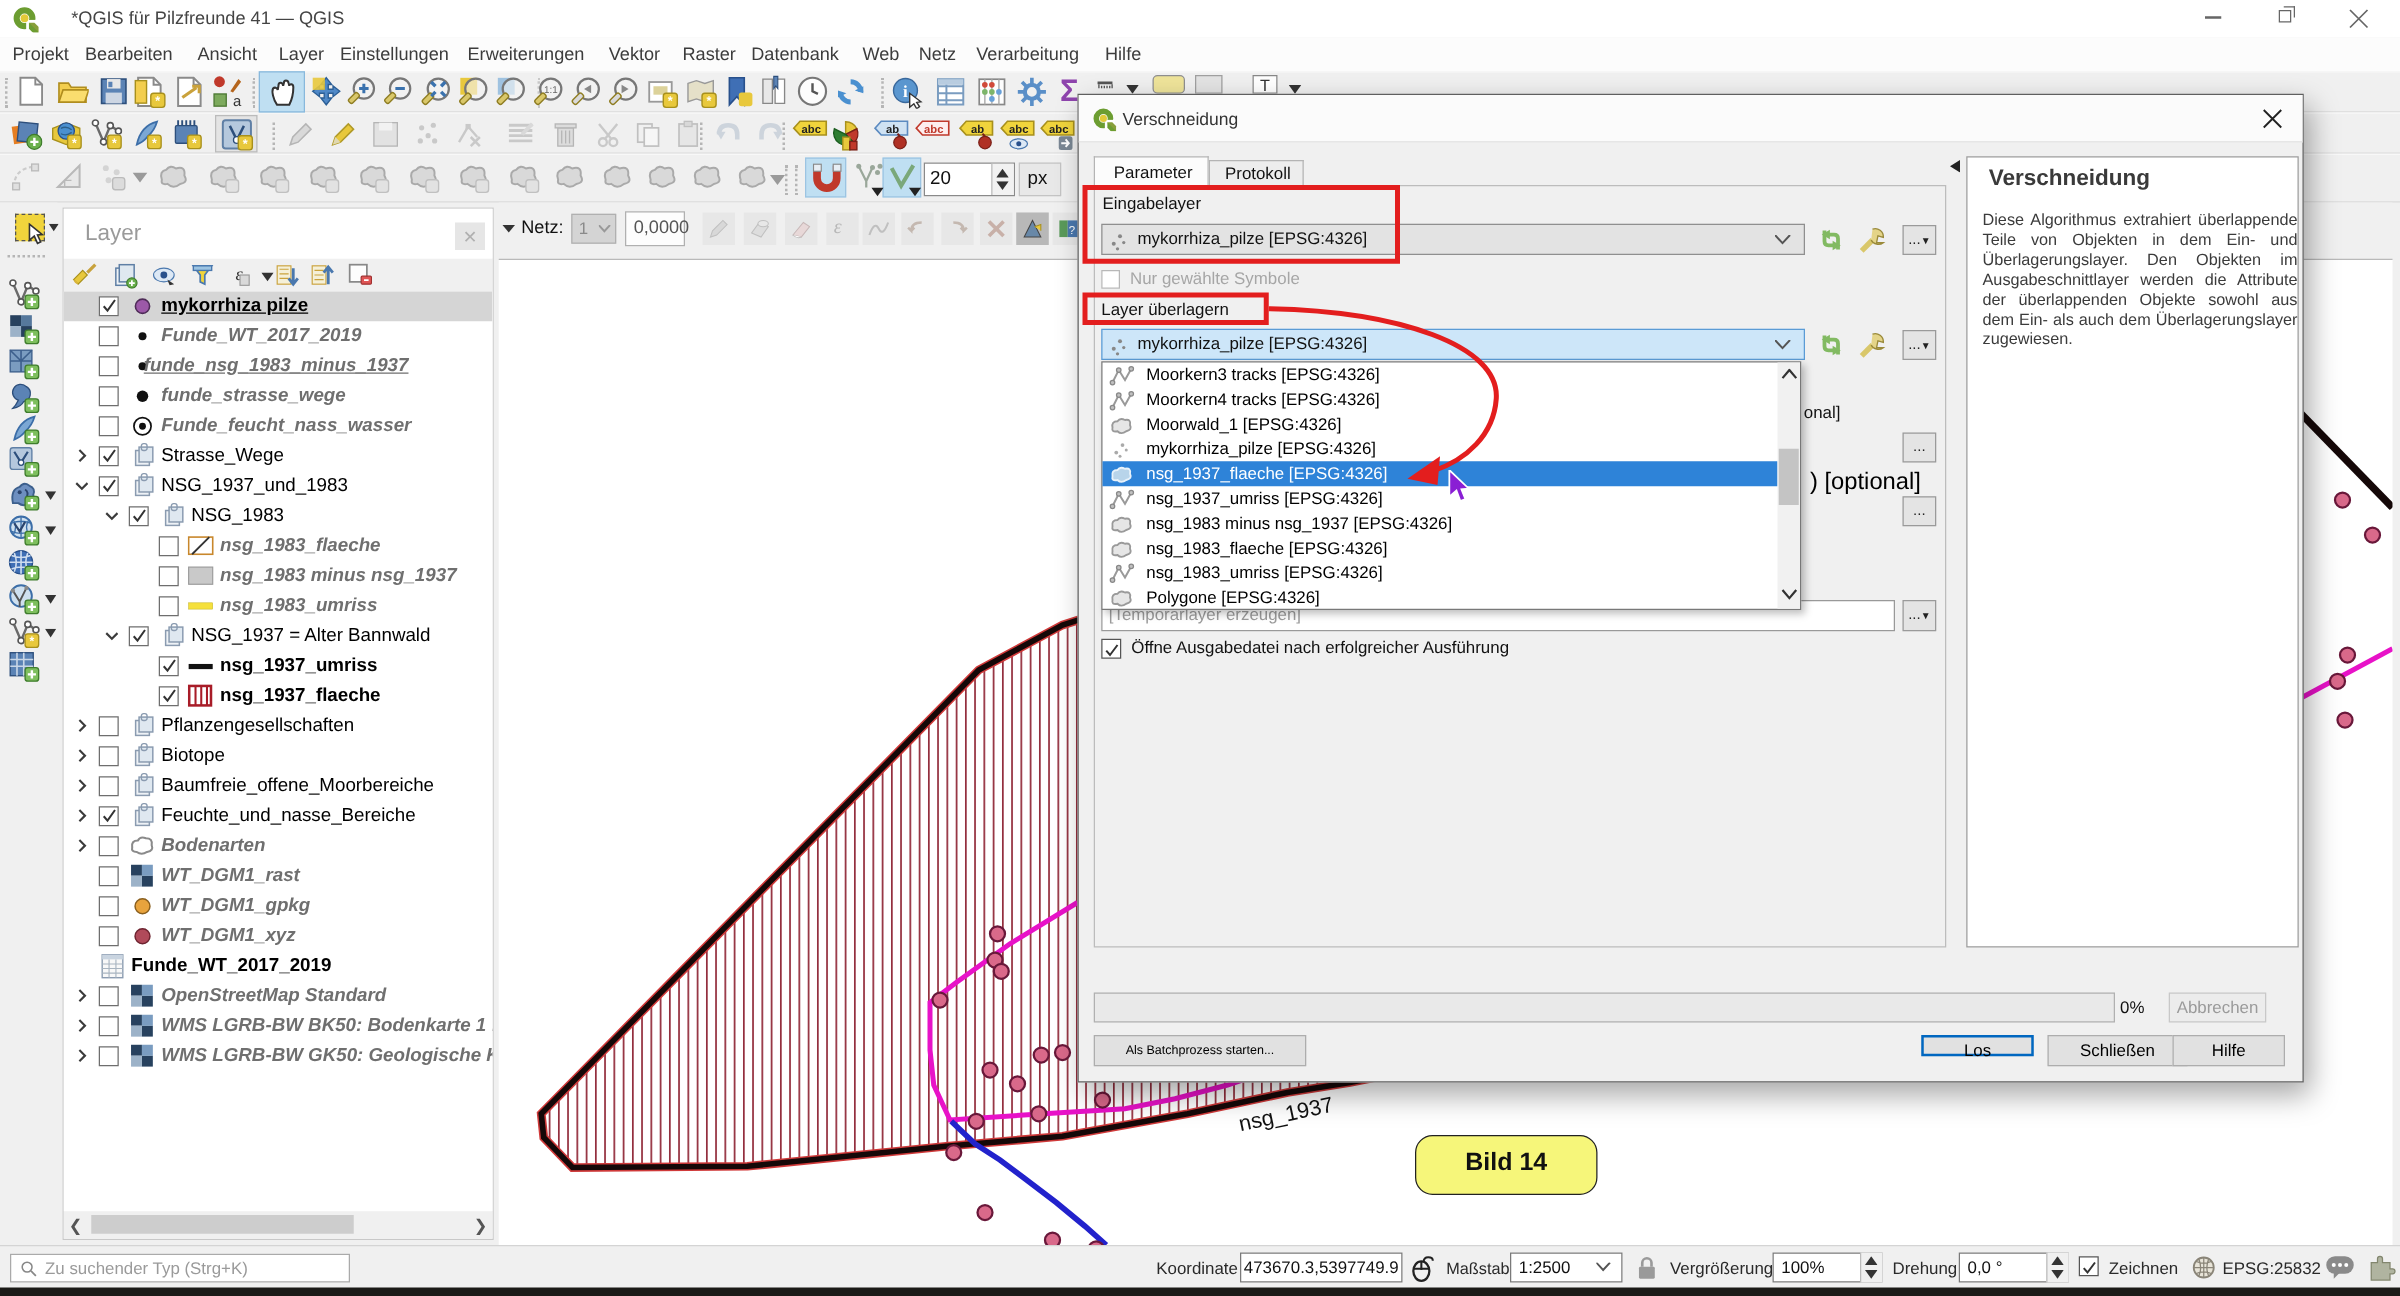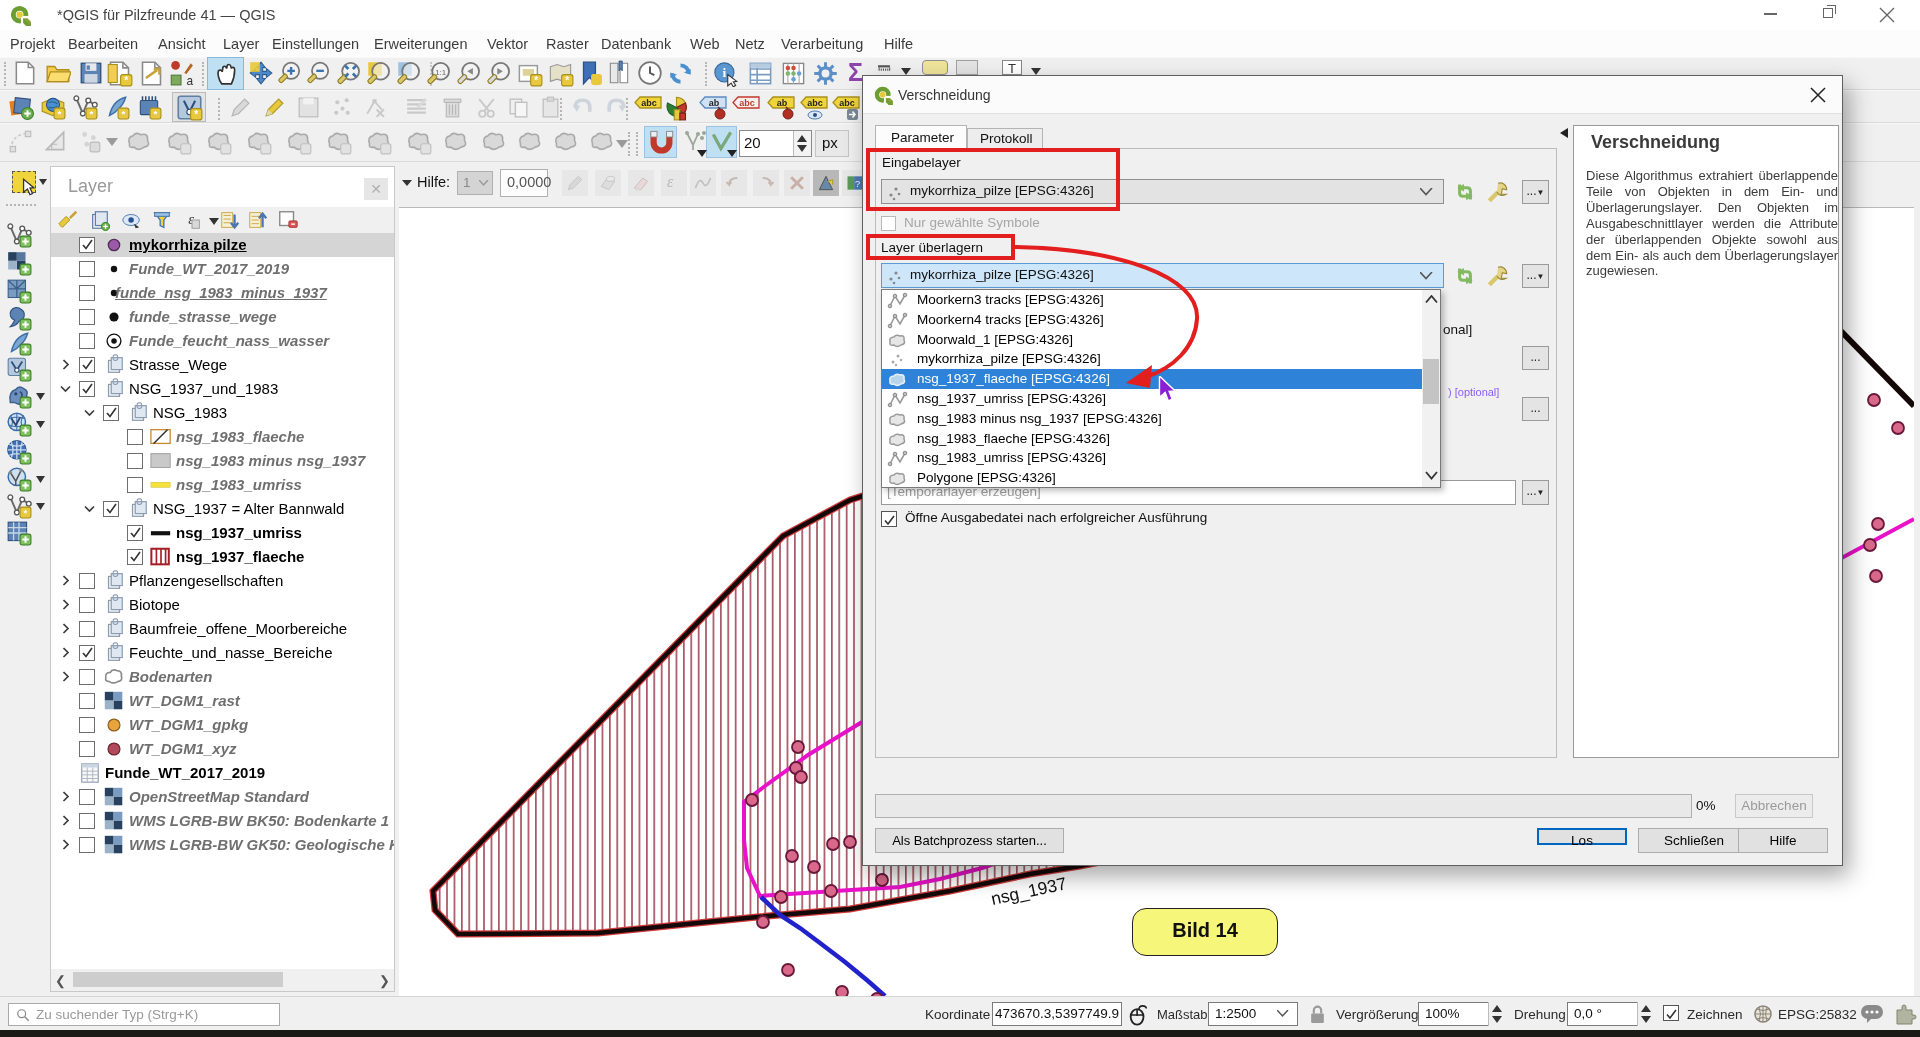--- a/index.html
+++ b/index.html
@@ -901,21 +901,21 @@
 </div>
 </div>
 <div id="lp-hscroll">
 <div class="abs" style="left:4px;top:4px;font-size:13px;color:#555">❮</div>
 <div class="abs" style="left:328px;top:4px;font-size:13px;color:#555">❯</div>
 <div class="abs" style="left:22px;top:3px;width:210px;height:15px;background:#cdcdcd"></div>
 </div>
 </div>
 <div id="mapband" class="abs">
 <div class="abs" style="left:3px;top:18px;width:0;height:0;border-left:5px solid transparent;border-right:5px solid transparent;border-top:6px solid #333"></div>
-<div class="abs" style="left:18px;top:12px;font-size:14.5px;color:#111">Hilfe:</div>
+<div class="abs" style="left:18px;top:12px;font-size:14.5px;color:#111">Netz:</div>
 <div class="abs" style="left:58px;top:9px;width:36px;height:24px;background:#d4d4d4;border:1px solid #b0b0b0"></div>
 <div class="abs" style="left:64px;top:13px;font-size:13.5px;color:#8a8a8a">1</div>
 <svg class="abs" style="left:80px;top:18px" width="10" height="7">
       <path d="M0 0 L4.5 5 L9 0" fill="none" stroke="#999" stroke-width="1.5"></path>
     </svg>
 <div class="abs" style="left:101px;top:7px;width:48px;height:28px;background:#fdfdfd;border:1px solid #b0b0b0"></div>
 <div class="abs" style="left:108px;top:12px;font-size:14.5px;color:#555">0,0000</div>
 <div class="abs" style="left:163px;top:8px;width:26px;height:26px;background:#e7e7e7"></div>
 <svg class="abs" style="left:166px;top:11px" width="20" height="20" viewBox="0 0 24 24">
       <path d="M4 20 L6 14 L16 4 L20 8 L10 18 Z" fill="#d8d8d8" stroke="#c0c0c0"></path>
@@ -1135,31 +1135,31 @@
 <div class="dlg-abs" style="left:559px;top:214px;width:18px;height:197px;background:#f1f1f1"></div>
 <svg class="dlg-abs" style="left:562px;top:219px" width="13" height="9">
       <path d="M1 7.5 L6.5 1 L12 7.5" fill="none" stroke="#333" stroke-width="1.8"></path>
     </svg>
 <svg class="dlg-abs" style="left:562px;top:395px" width="13" height="9">
       <path d="M1 1 L6.5 7.5 L12 1" fill="none" stroke="#333" stroke-width="1.8"></path>
     </svg>
 <div class="dlg-abs" style="left:560px;top:283px;width:16px;height:45px;background:#c4c4c4"></div>
 <div class="dlg-abs" style="left:580px;top:246px;font-size:13.5px;color:#111">onal]</div>
 <div class="ebtn" style="left:659px;top:270px;width:27px;height:24px;line-height:20px">...</div>
-<div class="dlg-abs" style="left:585px;top:310px;font-size:11px;color:#8b5cf6">) [optional]</div>
+<div class="dlg-abs" style="left:585px;top:299px;font-size:19px;color:#000000">) [optional]</div>
 <div class="ebtn" style="left:659px;top:321px;width:27px;height:24px;line-height:20px">...</div>
 <div class="dlg-abs" style="left:18px;top:435px;width:16px;height:16px;background:#fff;border:1px solid #555"></div>
 <svg class="dlg-abs" style="left:20px;top:438px" width="13" height="13">
       <path d="M2 6.5 L5 10 L11 2" fill="none" stroke="#333" stroke-width="1.6"></path>
     </svg>
 <div class="dlg-abs" style="left:42px;top:434px;font-size:13.5px;color:#111">Öffne Ausgabedatei nach erfolgreicher Ausführung</div>
 <div class="dlg-abs" style="left:12px;top:718px;width:817px;height:24px;background:#e9e9e9;border:1px solid #b0b0b0"></div>
 <div class="dlg-abs" style="left:833px;top:722px;font-size:13.5px;color:#111">0%</div>
 <div class="btn" style="left:872px;top:718px;width:78px;height:24px;line-height:22px;color:#9a9a9a;background:#ececec;border-color:#c8c8c8">Abbrechen</div>
-<div class="btn" style="left:12px;top:752px;width:189px;height:25px;line-height:23px;font-size:13px">Als Batchprozess starten...</div>
+<div class="btn" style="left:12px;top:752px;width:170px;height:25px;line-height:23px;font-size:10px">Als Batchprozess starten...</div>
 <div class="btn" style="left:674px;top:752px;width:90px;height:17px;line-height:21px;border:2px solid #0067c0">Los</div>
 <div class="btn" style="left:775px;top:752px;width:112px;height:25px;line-height:23px">Schließen</div>
 <div class="btn" style="left:875px;top:752px;width:90px;height:25px;line-height:23px">Hilfe</div>
 <svg class="dlg-abs" style="left:0;top:0" width="979" height="791" viewBox="0 0 979 791" pointer-events="none">
 <path d="M152 171 C 255 173 337 200 334 243 C 332 272 310 292 283 301" fill="none" stroke="#e31e1e" stroke-width="4"></path>
 <path d="M263 307 L289 289 L287 312 Z" fill="#e31e1e"></path>
 </svg>
 <svg class="dlg-abs" style="left:295px;top:300px" width="20" height="27" viewBox="0 0 14 19">
       <path d="M1 0 L1 15 L5 11.5 L7.2 17.5 L10 16.3 L7.8 10.8 L12 10.5 Z" fill="#8a1fd4" stroke="#fff" stroke-width="1"></path>
     </svg>

